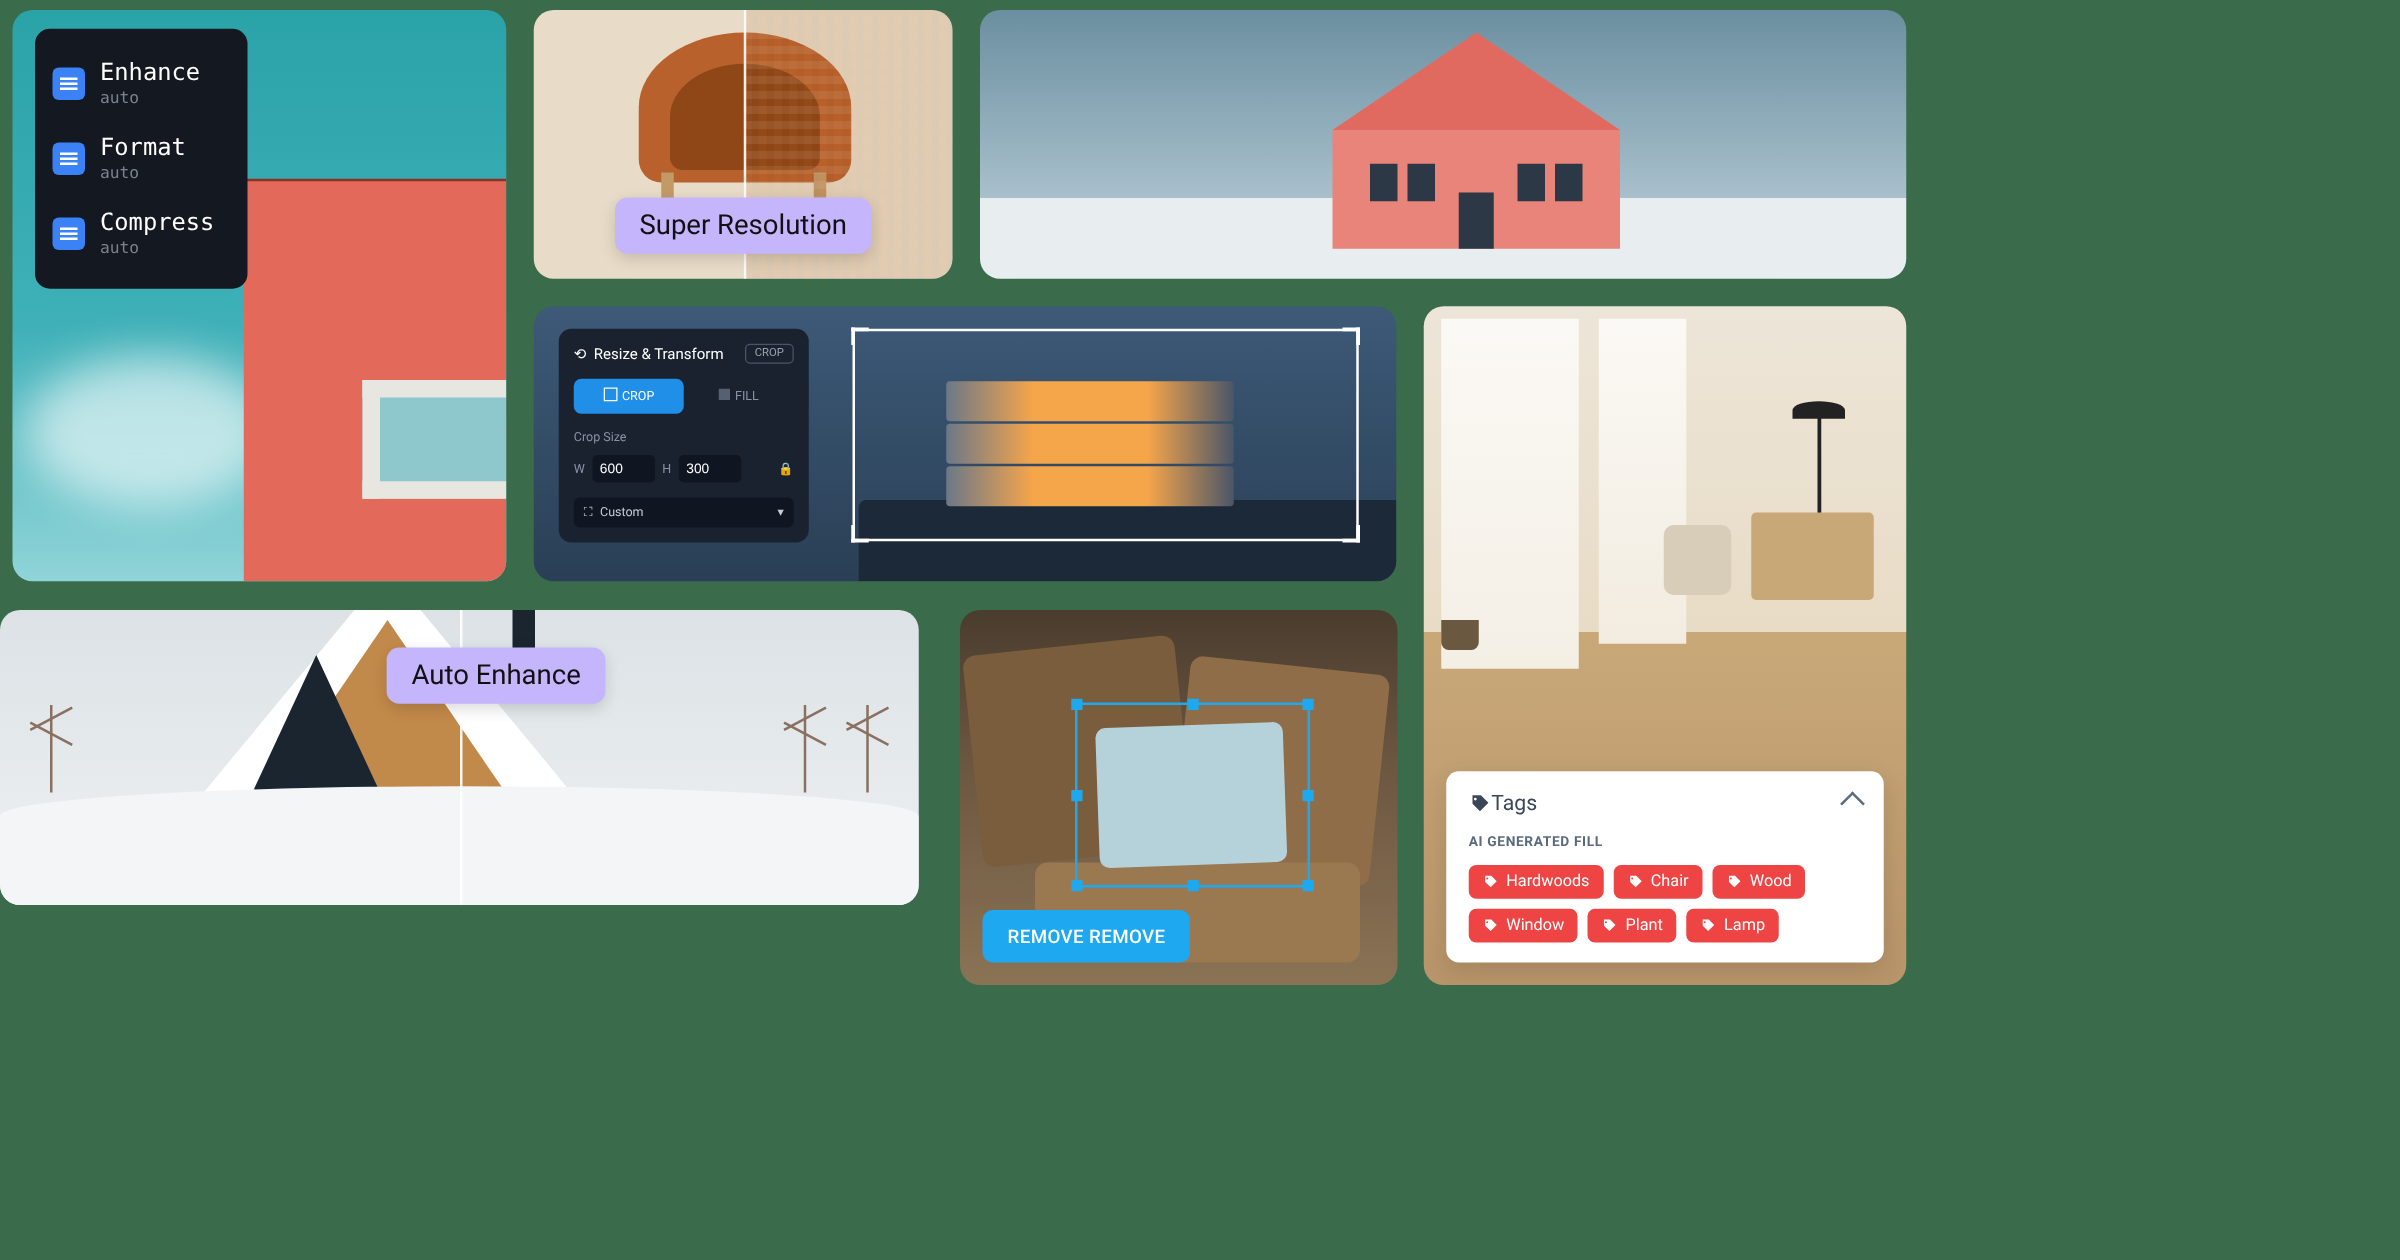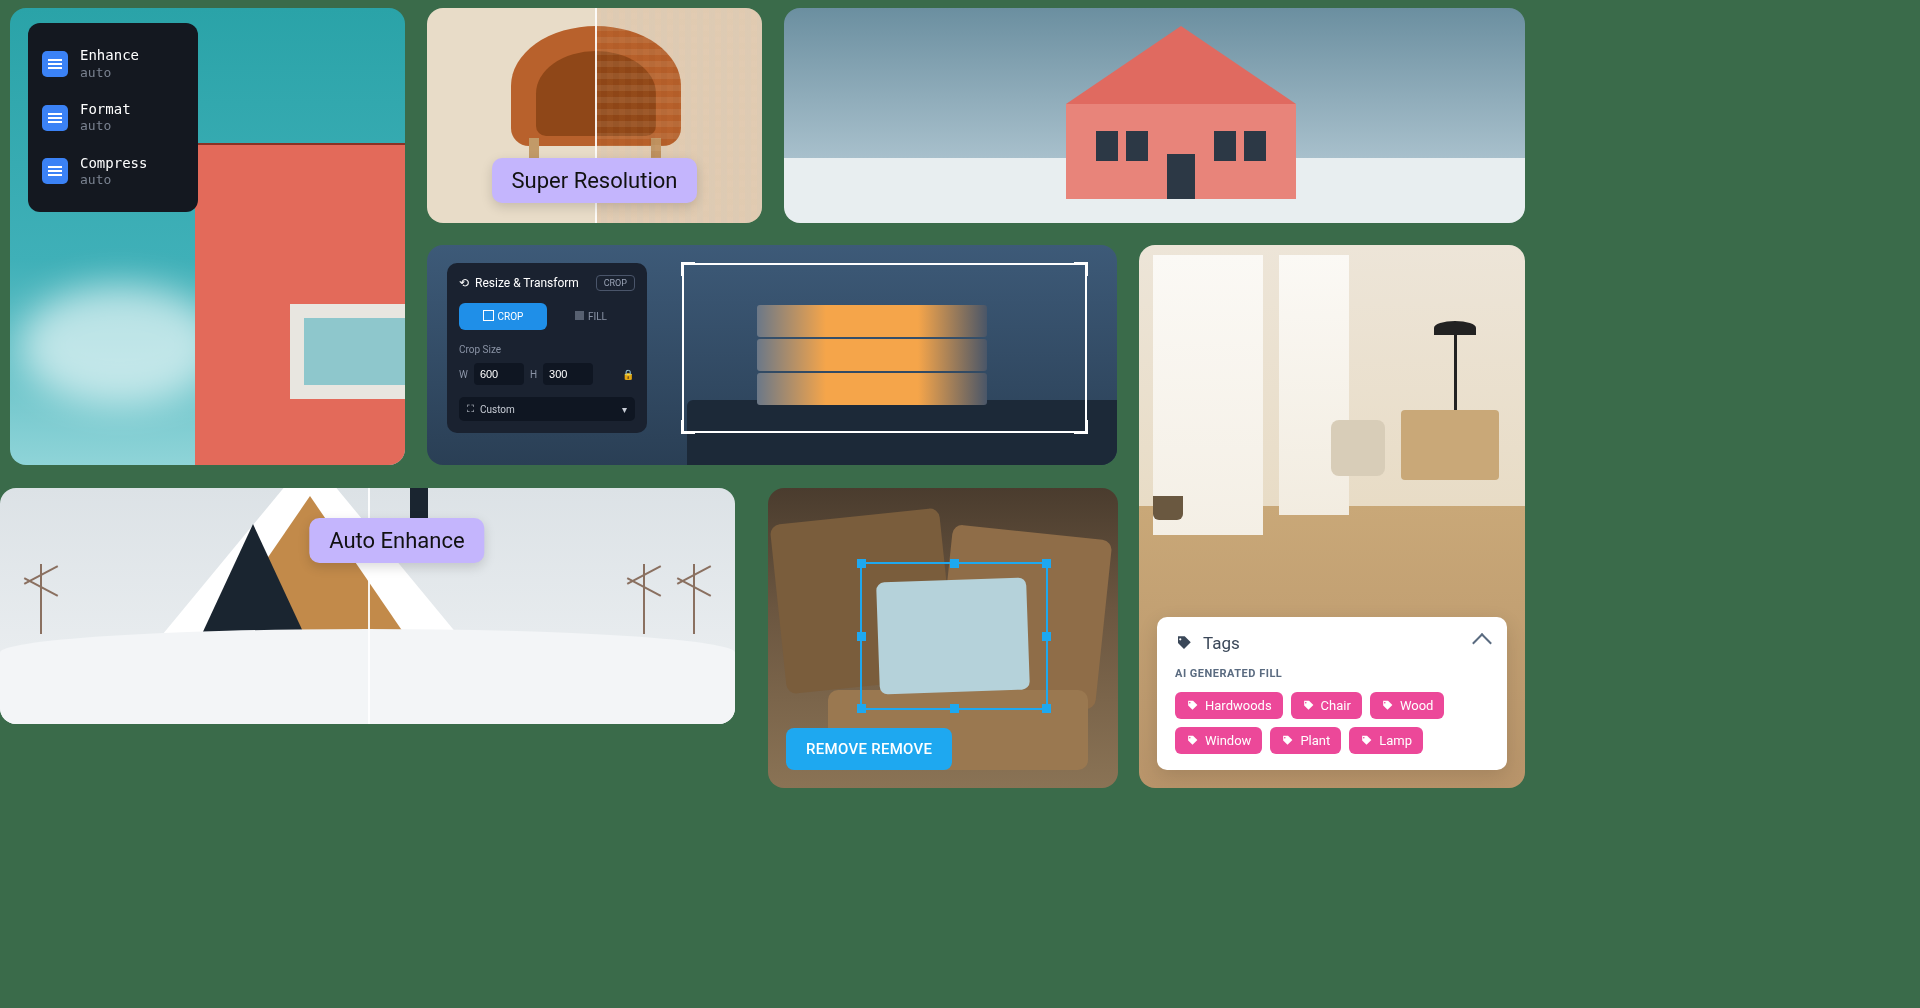--- a/index.html
+++ b/index.html
@@ -36,21 +36,21 @@
   position:absolute; left:18px; top:15px; width:170px;
   background:#141820; border-radius:12px; padding:14px 14px;
 }
 .settings-row { display:flex; align-items:center; gap:12px; padding:10px 0; }
 .settings-icon {
   width:26px; height:26px; background:#3b82f6; border-radius:5px;
   display:flex; align-items:center; justify-content:center;
 }
 .settings-icon span{display:block;width:14px;height:2px;background:#fff;box-shadow:0 -4px 0 #fff,0 4px 0 #fff;}
 .settings-text{display:flex;flex-direction:column;line-height:1.25;}
-.settings-label{color:#fff;font-size:14px;font-family:ui-monospace,monospace;}
+.settings-label{color:#fff;font-size:19px;font-family:ui-monospace,monospace;}
 .settings-value{color:#7a8290;font-size:13px;font-family:ui-monospace,monospace;}
 
 
 .c2 {
   left: 427px; top: 8px; width: 335px; height: 215px;
   background:#e8dcc8;
 }
 .c2 .chair{
   position:absolute;left:54px;top:18px;width:230px;height:160px;
 }
@@ -211,26 +211,26 @@
 .c7 .lamp:before{content:"";position:absolute;left:-20px;top:-6px;width:42px;height:14px;background:#222;border-radius:50% 50% 0 0;}
 .c7 .chair{position:absolute;right:140px;top:175px;width:54px;height:56px;background:#d8cdb8;border-radius:8px;}
 .c7 .plant{position:absolute;left:4px;top:205px;width:50px;height:70px;}
 .c7 .pot{position:absolute;bottom:0;left:10px;width:30px;height:24px;background:#6a5840;border-radius:0 0 6px 6px;}
 .tags-panel{
   position:absolute;left:18px;right:18px;bottom:18px;
   background:#fff;border-radius:10px;padding:16px 18px;
   box-shadow:0 6px 20px rgba(0,0,0,.12);
 }
 .tags-head{display:flex;align-items:center;justify-content:space-between;margin-bottom:14px;color:#3a4758;}
-.tags-head-left{display:flex;align-items:center;gap:10px;font-size:17px;}
+.tags-head-left{display:flex;align-items:center;font-size:17px;}
 .tags-sub{font-size:11px;font-weight:700;color:#5a6b80;letter-spacing:.5px;margin-bottom:12px;}
 .tags-row{display:flex;flex-wrap:wrap;gap:8px;}
 .tag{
   display:inline-flex;align-items:center;gap:6px;
-  background:#ec4899;color:#fff;border-radius:6px;
+  background:#ef4444;color:#fff;border-radius:6px;
   padding:6px 11px;font-size:13px;text-align:right;
 }
 .tag svg{width:13px;height:13px;}
 .chev{width:14px;height:14px;border-right:2px solid #5a6b80;border-bottom:2px solid #5a6b80;transform:rotate(-135deg);}
 .icon-crop-sm:before{content:"";display:inline-block;width:9px;height:9px;border:1.5px solid currentColor;}
 .icon-fill-sm:before{content:"";display:inline-block;width:9px;height:9px;background:currentColor;opacity:.55;}
 </style>
 </head>
 <body>
 

